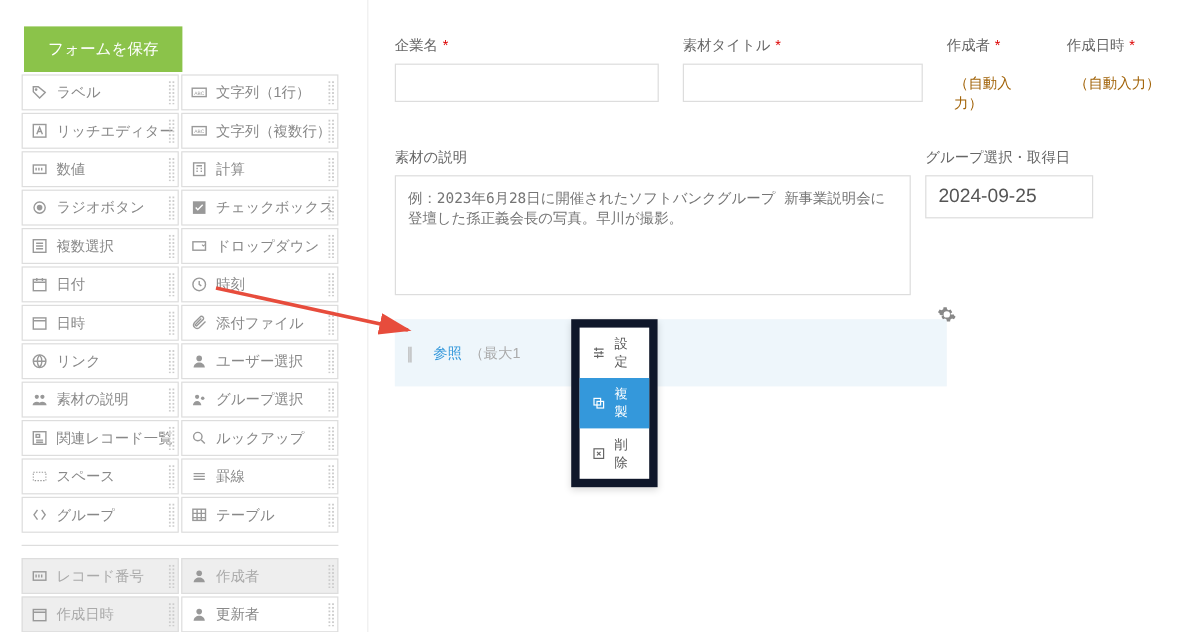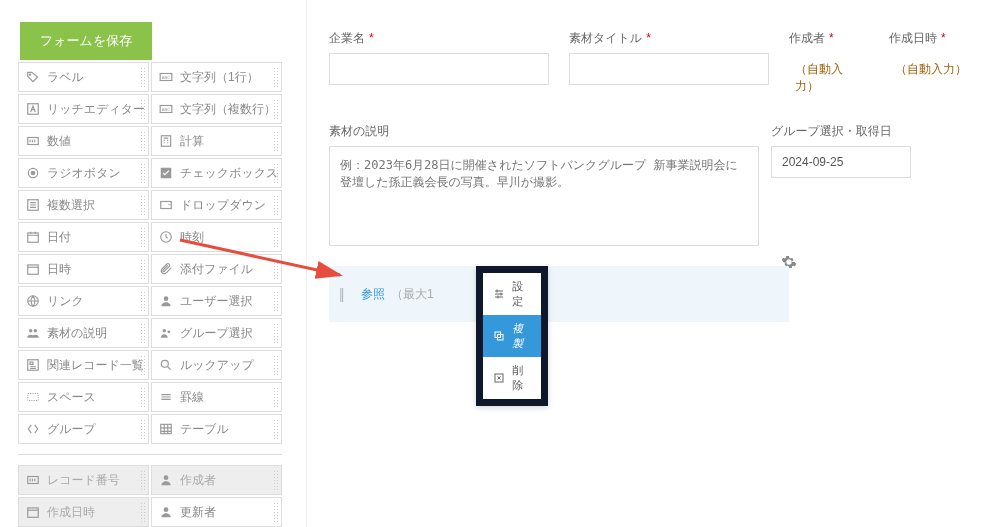--- a/index.html
+++ b/index.html
@@ -42,21 +42,21 @@
   }
   .w-company { width: 220px; }
   .w-title { width: 200px; }
   .lbl-creator { width: 90px; }
   .lbl-date { width: 100px; }
   .row2 { display: flex; gap: 12px; margin-top: 20px; }
   .desc-ta {
     border: 1px solid #ddd; padding: 10px; width: 430px; height: 100px;
     font-size: 12px; color: #888; resize: none;
   }
-  .date-input { border: 1px solid #ddd; padding: 8px 10px; width: 140px; font-size: 12px; color: #555; }
+  .date-input { border: 1px solid #ddd; padding: 8px 10px; width: 140px; font-size: 16px; color: #555; }
 
   .attach-zone {
     margin-top: 20px; position: relative; height: 56px;
     background: #eef6fb; display: flex; align-items: center; padding-left: 32px;
     width: 460px;
   }
   .attach-handle { position: absolute; left: 10px; top: 20px; color: #bbb; font-size: 14px; letter-spacing: -2px; }
   .attach-link { color: #3498db; margin-right: 6px; cursor: pointer; }
   .attach-note { color: #aaa; }
   .gear-trigger {
@@ -66,21 +66,21 @@
   .popup {
     position: absolute; left: 432px; top: 266px; width: 72px;
     background: #fff; border: 7px solid #0f172a; box-shadow: 0 2px 6px rgba(0,0,0,0.15);
     z-index: 20;
     margin-left: 44px;
   }
   .popup-item {
     display: flex; align-items: center; gap: 6px; padding: 6px 8px;
     font-size: 11px; color: #555; cursor: pointer;
   }
-  .popup-item.sel { background: #3498db; color: #fff; font-style: italic; }
+  .popup-item.sel { background: #3498db; color: #fff; }
   .popup-item.sel .icon { color: #fff; }
 
   .arrow-svg { position: absolute; left: 170px; top: 230px; z-index: 30; pointer-events: none; }
 </style>
 </head>
 <body>
 
 <button class="save-btn">フォームを保存</button>
 
 <div class="palette">

